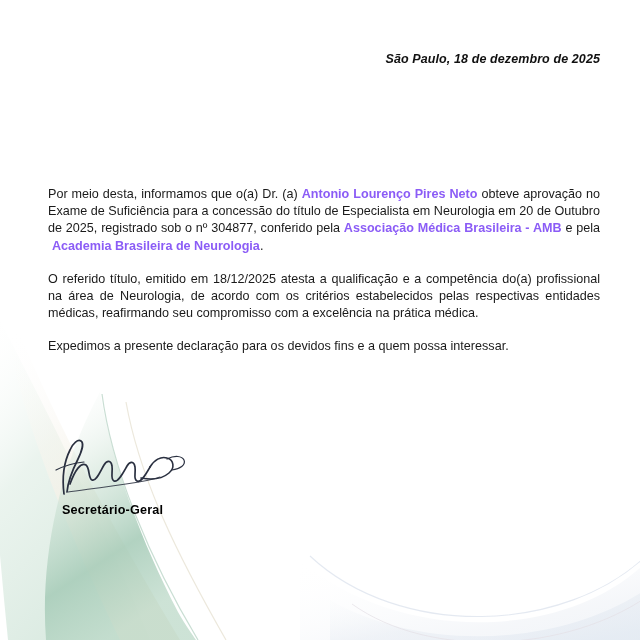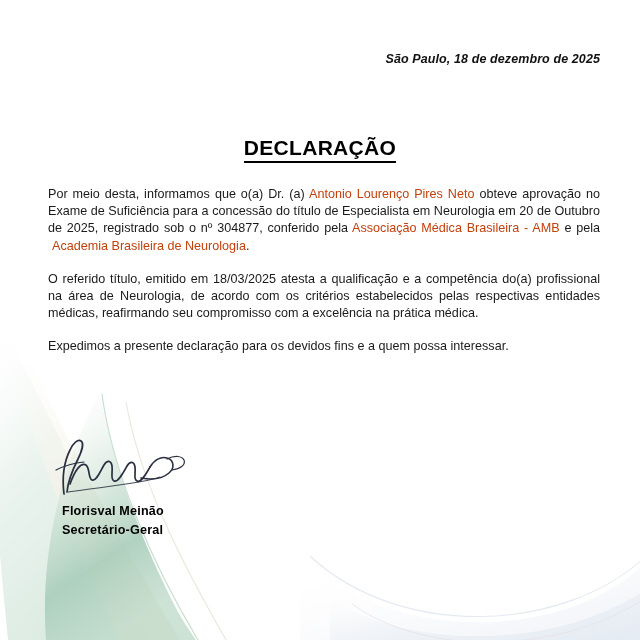--- a/index.html
+++ b/index.html
@@ -74,21 +74,21 @@
 
   .para {
     font-size: 12.6px;
     line-height: 17.2px;
     color: #1a1a1a;
     text-align: justify;
     text-justify: inter-word;
     margin: 0 0 16px 0;
   }
   .para:last-child { margin-bottom: 16px; }
-  .para b { font-weight: normal; color: #c2410c; }
+  .para b { font-weight: bold; color: #8b5cf6; }
   .nbsp-gap { letter-spacing: 0.5px; }
 
   .sig-wrap {
     position: absolute;
     left: 48px;
     top: 432px;
     width: 300px;
   }
   .sig-mark {
     width: 150px;
@@ -160,31 +160,28 @@
     <path d="M 330 600 C 420 652, 560 648, 648 588 L 648 640 L 330 640 Z" fill="url(#gBlue)"></path>
     <path d="M 300 560 C 400 646, 570 640, 648 560 L 648 640 L 300 640 Z" fill="url(#gBlueFaint)" opacity="0.75"></path>
     <path d="M 310 556 C 400 640, 566 634, 648 554" fill="none" stroke="#dfe5ee" stroke-opacity="0.85" stroke-width="1.1"></path>
     <path d="M 352 604 C 430 660, 568 652, 648 596" fill="none" stroke="#e4e0e6" stroke-opacity="0.7" stroke-width="1"></path>
   </svg>
 
   <div id="content">
 
     <div class="date-line">São Paulo, 18 de dezembro de 2025</div>
 
-    <div class="doc-title">
-      <span class="ttl">DECLARAÇÃO</span>
-    </div>
 
     <div class="body-block">
 
       <p class="para">
         <span>Por meio desta, informamos que o(a) Dr. (a) </span><b>Antonio Lourenço Pires Neto</b><span> obteve aprovação no Exame de Suficiência para a concessão do título de Especialista em Neurologia em 20 de Outubro de 2025, registrado sob o nº 304877, conferido pela </span><b>Associação Médica Brasileira - AMB</b><span> e pela </span><span class="nbsp-gap">&nbsp;</span><b>Academia Brasileira de Neurologia</b><span>.</span>
       </p>
 
-      <p class="para">O referido título, emitido em 18/03/2025 atesta a qualificação e a competência do(a) profissional na área de Neurologia, de acordo com os critérios estabelecidos pelas respectivas entidades médicas, reafirmando seu compromisso com a excelência na prática médica.</p>
+      <p class="para">O referido título, emitido em 18/12/2025 atesta a qualificação e a competência do(a) profissional na área de Neurologia, de acordo com os critérios estabelecidos pelas respectivas entidades médicas, reafirmando seu compromisso com a excelência na prática médica.</p>
 
       <p class="para">Expedimos a presente declaração para os devidos fins e a quem possa interessar.</p>
 
     </div>
 
     <div class="sig-wrap">
       <svg class="sig-mark" viewBox="0 0 150 66" xmlns="http://www.w3.org/2000/svg">
         <g fill="none" stroke="#2a3040" stroke-linecap="round" stroke-linejoin="round">
 
           <path d="M 16 62 C 14 46, 16 30, 22 18 C 25 11, 30 7, 33 9 C 36 11, 34 19, 30 27 C 25 37, 20 48, 19 60" stroke-width="1.7"></path>
@@ -192,18 +189,17 @@
           <path d="M 8 38 C 16 34, 26 31, 36 30" stroke-width="1.2"></path>
 
           <path d="M 22 52 C 27 38, 33 30, 38 33 C 42 36, 40 46, 44 48 C 48 50, 52 40, 56 33 C 59 28, 63 28, 64 34 C 65 41, 62 47, 66 49 C 70 51, 75 41, 79 34 C 82 29, 86 29, 87 35 C 88 42, 85 47, 89 49 C 93 51, 98 42, 102 35" stroke-width="1.7"></path>
 
           <path d="M 102 35 C 106 28, 113 24, 119 26 C 126 28, 127 36, 121 41 C 114 47, 103 48, 93 46" stroke-width="1.6"></path>
           <path d="M 119 27 C 127 23, 134 24, 136 28 C 138 33, 132 37, 124 38" stroke-width="1.2"></path>
 
           <path d="M 20 60 C 34 58, 58 55, 78 52 C 92 50, 104 48, 112 45" stroke-width="1.1" opacity="0.85"></path>
         </g>
       </svg>
-      <div class="sig-name">Florisval Meinão</div>
       <div class="sig-role">Secretário-Geral</div>
     </div>
 
   </div>
 </div>
 
 </body></html>

